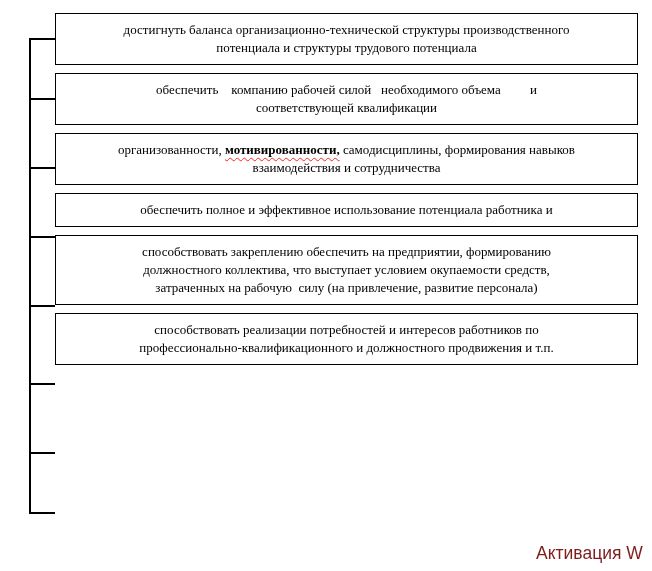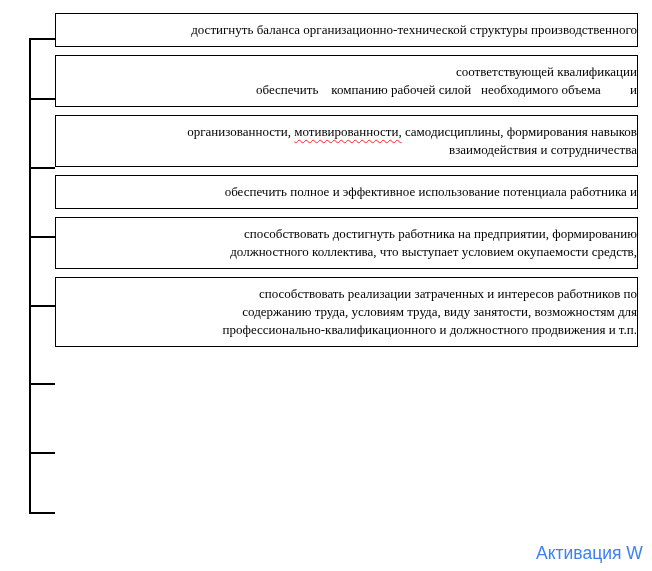--- a/index.html
+++ b/index.html
@@ -23,81 +23,83 @@
     width: 583px;
     display: flex;
     flex-direction: column;
     gap: 8px;
   }
   .goal-box {
     box-sizing: border-box;
     border: 1.5px solid #000000;
     background: #ffffff;
     padding: 7px 0;
-    text-align: right;
+    text-align: center;
   }
   .goal-box .line {
     white-space: pre-wrap;
     font-size: 13px;
     line-height: 18px;
     color: #000000;
   }
   .misspelled {
     text-decoration-line: underline;
     text-decoration-style: wavy;
     text-decoration-color: #ff2222;
     text-decoration-thickness: 1px;
     text-underline-offset: 3px;
+    font-weight: bold;
   }
   .conn {
     position: absolute;
     background: #000000;
   }
   .conn.h {
     height: 1.6px;
   }
   .conn.v {
     width: 1.6px;
   }
   #watermark {
     position: absolute;
     left: 536px;
     top: 543px;
     font-family: "Liberation Sans", "DejaVu Sans", sans-serif;
     font-size: 17.5px;
-    color: #3b82f6;
+    color: #7f1d1d;
     white-space: pre;
   }
 </style>
 </head>
 <body>
 
 <div id="canvas">
   <div id="boxes">
       <div class="goal-box">
         <div class="line">достигнуть баланса организационно-технической структуры производственного</div>
+        <div class="line">потенциала и структуры трудового потенциала</div>
       </div>
       <div class="goal-box">
+        <div class="line">обеспечить    компанию рабочей силой   необходимого объема         и</div>
         <div class="line">соответствующей квалификации</div>
-        <div class="line">обеспечить    компанию рабочей силой   необходимого объема         и</div>
       </div>
       <div class="goal-box">
         <div class="line">организованности, <span class="misspelled">мотивированности,</span> самодисциплины, формирования навыков</div>
         <div class="line">взаимодействия и сотрудничества</div>
       </div>
       <div class="goal-box">
         <div class="line">обеспечить полное и эффективное использование потенциала работника и</div>
       </div>
       <div class="goal-box">
-        <div class="line">способствовать достигнуть работника на предприятии, формированию</div>
+        <div class="line">способствовать закреплению обеспечить на предприятии, формированию</div>
         <div class="line">должностного коллектива, что выступает условием окупаемости средств,</div>
+        <div class="line">затраченных на рабочую  силу (на привлечение, развитие персонала)</div>
       </div>
       <div class="goal-box">
-        <div class="line">способствовать реализации затраченных и интересов работников по</div>
-        <div class="line">содержанию труда, условиям труда, виду занятости, возможностям для</div>
+        <div class="line">способствовать реализации потребностей и интересов работников по</div>
         <div class="line">профессионально-квалификационного и должностного продвижения и т.п.</div>
       </div>
     </div>
   <div id="watermark">Активация W</div>
 <div class="conn h" style="left: 29px; width: 26px; top: 38.2px;"></div>
     <div class="conn h" style="left: 29px; width: 26px; top: 98.2px;"></div>
     <div class="conn h" style="left: 29px; width: 26px; top: 167.2px;"></div>
     <div class="conn h" style="left: 29px; width: 26px; top: 236.2px;"></div>
     <div class="conn h" style="left: 29px; width: 26px; top: 305.2px;"></div>
     <div class="conn h" style="left: 29px; width: 26px; top: 383.2px;"></div>

